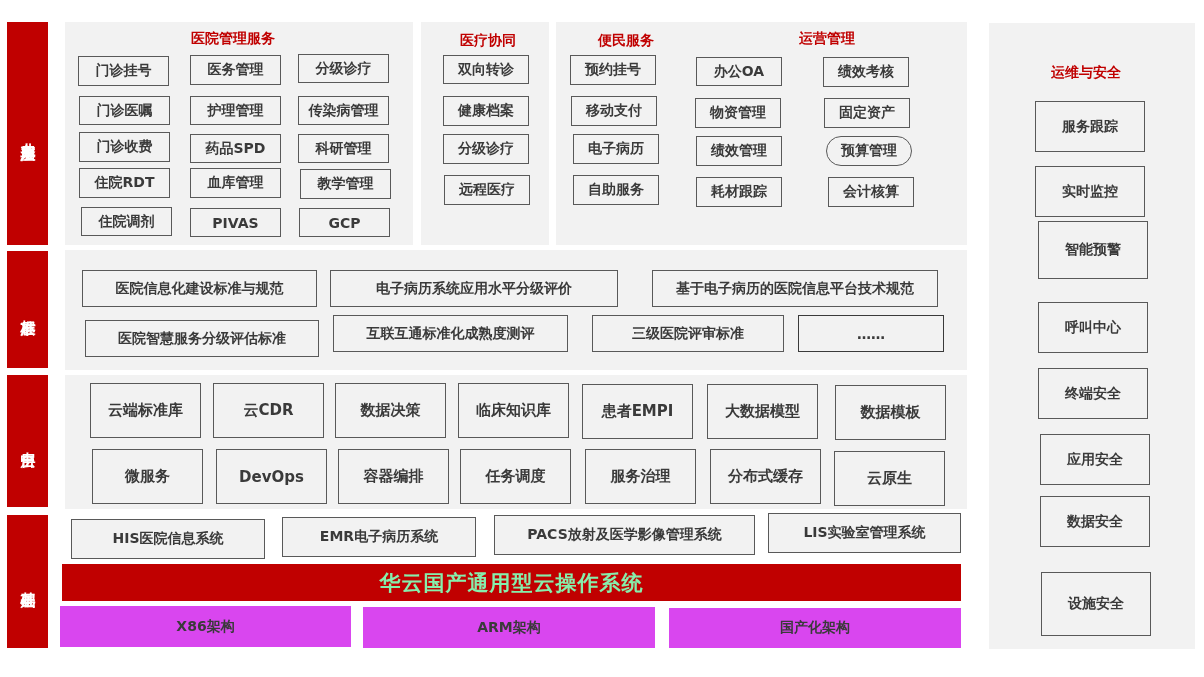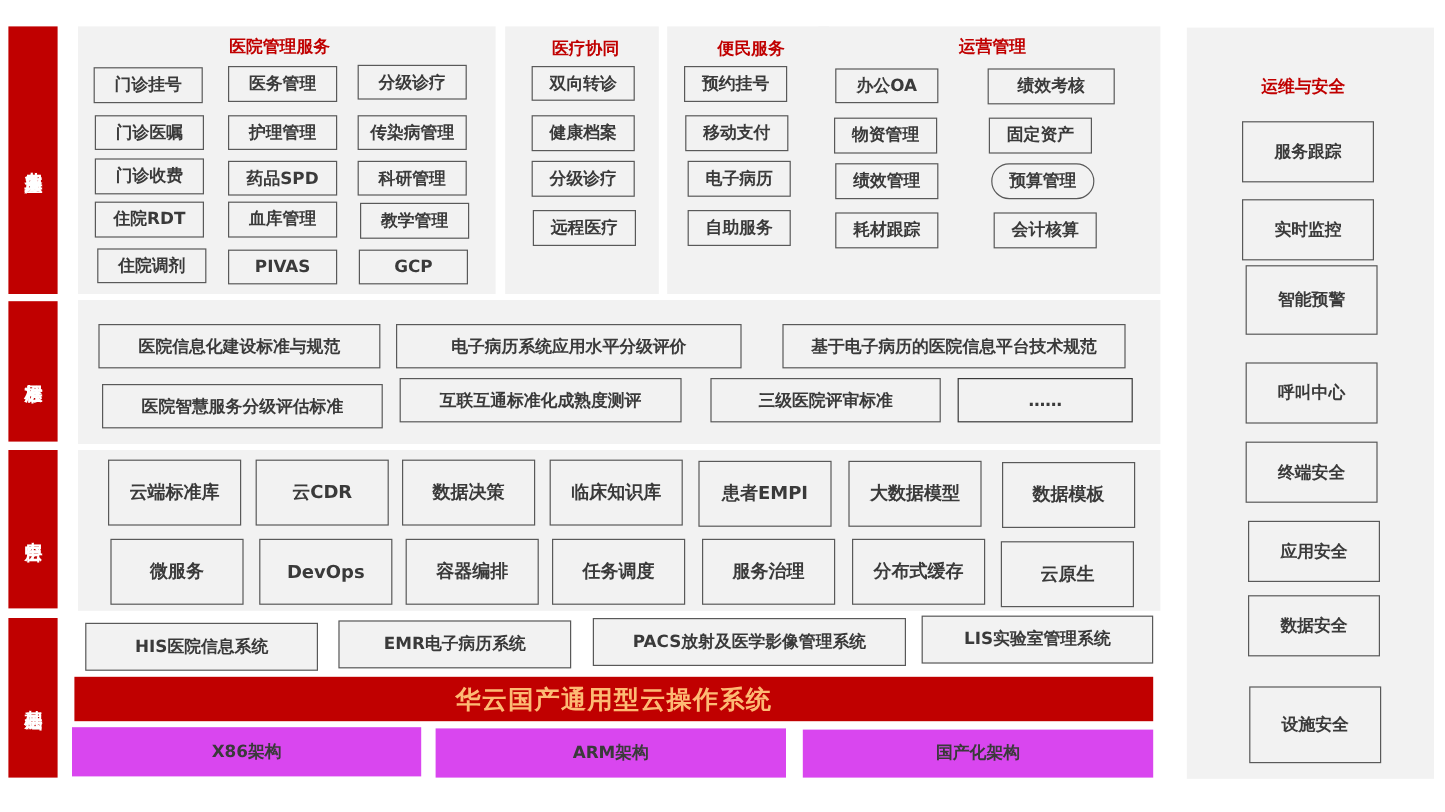--- a/index.html
+++ b/index.html
@@ -18,21 +18,21 @@
   }
   .box {
     position: absolute; border: 1.5px solid #595959; background: #f2f2f2;
     display: flex; align-items: center; justify-content: center;
     font-size: 14px; font-weight: bold; color: #3a3a3a; white-space: nowrap;
   }
   .box.lg { font-size: 15px; }
   .std { font-size: 14px; }
   .osbar {
     position: absolute; left: 62px; top: 564px; width: 899px; height: 37px;
-    background: #c00000; color: #fdba74; font-size: 21px; font-weight: bold;
+    background: #c00000; color: #86efac; font-size: 21px; font-weight: bold;
     display: flex; align-items: center; justify-content: center; letter-spacing: 1px;
   }
   .arch {
     position: absolute; background: #d946ef; display: flex; align-items: center; justify-content: center;
     font-size: 14px; font-weight: bold; color: #3a3a3a;
   }
 </style>
 </head>
 <body>
 
@@ -73,21 +73,21 @@
 </div>
 <div class="box" style="left:570px;top:55px;width:86px;height:30px;">预约挂号</div>
 <div class="box" style="left:571px;top:96px;width:86px;height:30px;">移动支付</div>
 <div class="box" style="left:573px;top:134px;width:86px;height:30px;">电子病历</div>
 <div class="box" style="left:573px;top:175px;width:86px;height:30px;">自助服务</div>
 
 <div class="panel" style="left:682px;top:22px;width:285px;height:223px;">
   <div class="ptitle" style="left:145px;top:8px;">运营管理</div>
 </div>
 <div class="box" style="left:696px;top:57px;width:86px;height:29px;">办公OA</div>
-<div class="box" style="left:823px;top:57px;width:106px;height:30px;">绩效考核</div>
+<div class="box" style="left:823px;top:57px;width:86px;height:30px;">绩效考核</div>
 <div class="box" style="left:695px;top:98px;width:86px;height:30px;">物资管理</div>
 <div class="box" style="left:824px;top:98px;width:86px;height:30px;">固定资产</div>
 <div class="box" style="left:696px;top:136px;width:86px;height:30px;">绩效管理</div>
 <div class="box" style="left:826px;top:136px;width:86px;height:30px;border-radius:15px;">预算管理</div>
 <div class="box" style="left:696px;top:177px;width:86px;height:30px;">耗材跟踪</div>
 <div class="box" style="left:828px;top:177px;width:86px;height:30px;">会计核算</div>
 
 <div class="panel" style="left:65px;top:250px;width:902px;height:120px;"></div>
 <div class="box std" style="left:82px;top:270px;width:235px;height:37px;">医院信息化建设标准与规范</div>
 <div class="box std" style="left:330px;top:270px;width:288px;height:37px;">电子病历系统应用水平分级评价</div>

